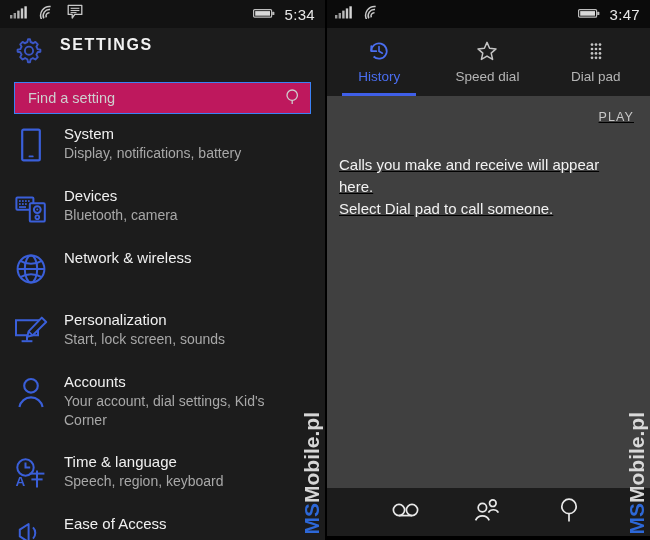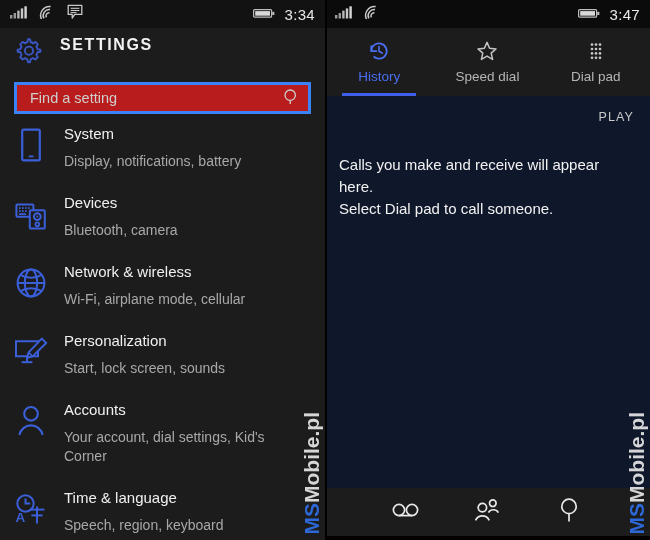--- a/index.html
+++ b/index.html
@@ -64,22 +64,22 @@
     color: #f2f2f2;
     font-size: 16px;
     font-weight: bold;
     letter-spacing: 1.6px;
   }
 
   
   .searchbox {
     margin: 8px 14px 4px 14px;
     height: 32px;
-    border: 3px solid #3b82f6;
-    background: #b91c1c;
+    border: 1px solid #3b82f6;
+    background: #be185d;
     display: flex;
     align-items: center;
     padding: 0 8px 0 11px;
     box-sizing: border-box;
   }
   .searchbox input {
     flex: 1;
     background: transparent;
     border: none;
     outline: none;
@@ -113,21 +113,21 @@
   .item-text { padding-top: 1px; }
   .item-title {
     color: #f0f0f0;
     font-size: 15px;
     line-height: 18px;
   }
   .item-sub {
     color: #a8a8a8;
     font-size: 14px;
     line-height: 19px;
-    margin-top: 9px;
+    margin-top: 1px;
     max-width: 235px;
   }
 
   
   .tabs {
     display: flex;
     background: #1c1c1c;
     height: 68px;
     padding-top: 6px;
     box-sizing: border-box;
@@ -155,22 +155,23 @@
     width: 68%;
     height: 3px;
     background: transparent;
   }
   .tab.active .underline { background: #3f5fe8; }
 
   
   .phone-content {
     position: relative;
     height: 440px;
-    background: #0f172a;
+    background: #404040;
     padding: 0;
+    text-decoration: underline;
   }
   .play-link {
     text-align: right;
     color: #c9c9c9;
     font-size: 12.5px;
     letter-spacing: 1.1px;
     padding: 14px 16px 0 0;
   }
   .empty-msg {
     color: #f2f2f2;
@@ -272,21 +273,21 @@
         </span>
       </div>
       <div class="sb-right">
         <span class="ico">
           <svg width="22" height="11" viewBox="0 0 22 11">
             <rect x="0.6" y="1.6" width="18" height="7.6" rx="1" fill="none" stroke="#bdbdbd" stroke-width="1.2"></rect>
             <rect x="2.2" y="3.1" width="14.8" height="4.6" fill="#d8d8d8"></rect>
             <rect x="19.2" y="3.8" width="2.2" height="3.3" rx="0.6" fill="#bdbdbd"></rect>
           </svg>
         </span>
-        <span class="sb-time">3:34</span>
+        <span class="sb-time">5:34</span>
       </div>
     </div>
 
     <div class="settings-header">
       <span class="ico">
         <svg width="28" height="28" viewBox="0 0 28 28">
           <g fill="none" stroke="#3b56c4" stroke-width="1.9" stroke-linejoin="round">
             <path d="M14 3.2 L16.0 3.2 L16.6 6.0 A8.4 8.4 0 0 1 18.9 7.3 L21.4 5.9 L23.8 8.3
                      L22.4 10.8 A8.4 8.4 0 0 1 23.6 13.1 L26.4 13.7 L26.4 15.7 L23.6 16.3
                      A8.4 8.4 0 0 1 22.4 18.6 L23.8 21.1 L21.4 23.5 L18.9 22.1
@@ -360,21 +361,20 @@
               <circle cx="16" cy="16" r="13.4"></circle>
               <ellipse cx="16" cy="16" rx="6.2" ry="13.4"></ellipse>
               <line x1="2.6" y1="16" x2="29.4" y2="16"></line>
               <path d="M5.4 7.8 A20 20 0 0 0 26.6 7.8"></path>
               <path d="M5.4 24.2 A20 20 0 0 1 26.6 24.2"></path>
             </g>
           </svg>
         </div>
         <div class="item-text">
           <div class="item-title">Network &amp; wireless</div>
-          <div class="item-sub">Wi-Fi, airplane mode, cellular</div>
         </div>
       </div>
 
       <div class="settings-item">
         <div class="icon-wrap">
           <svg width="34" height="30" viewBox="0 0 34 30">
             <path d="M2 4.2 H24 V19.2 H2 Z" fill="none" stroke="#3a5fd9" stroke-width="2"></path>
             <line x1="13" y1="19.2" x2="13" y2="24.4" stroke="#3a5fd9" stroke-width="2"></line>
             <line x1="7.6" y1="25.2" x2="18.4" y2="25.2" stroke="#3a5fd9" stroke-width="2"></line>
             <path d="M27.8 1.6 L32.2 6.0 L18.6 19.4 L13.2 20.8 L14.6 15.4 Z" fill="#1c1c1c" stroke="#3a5fd9" stroke-width="2" stroke-linejoin="round"></path>

